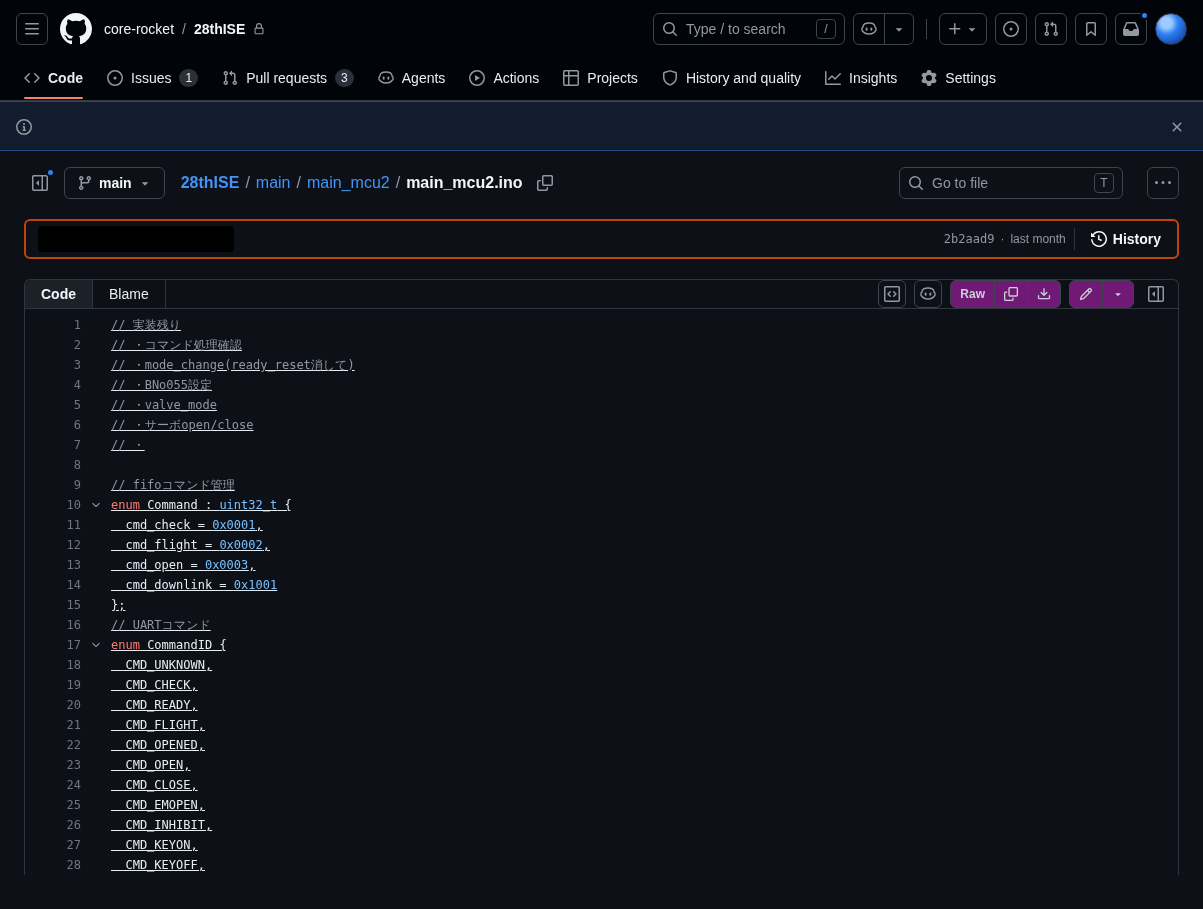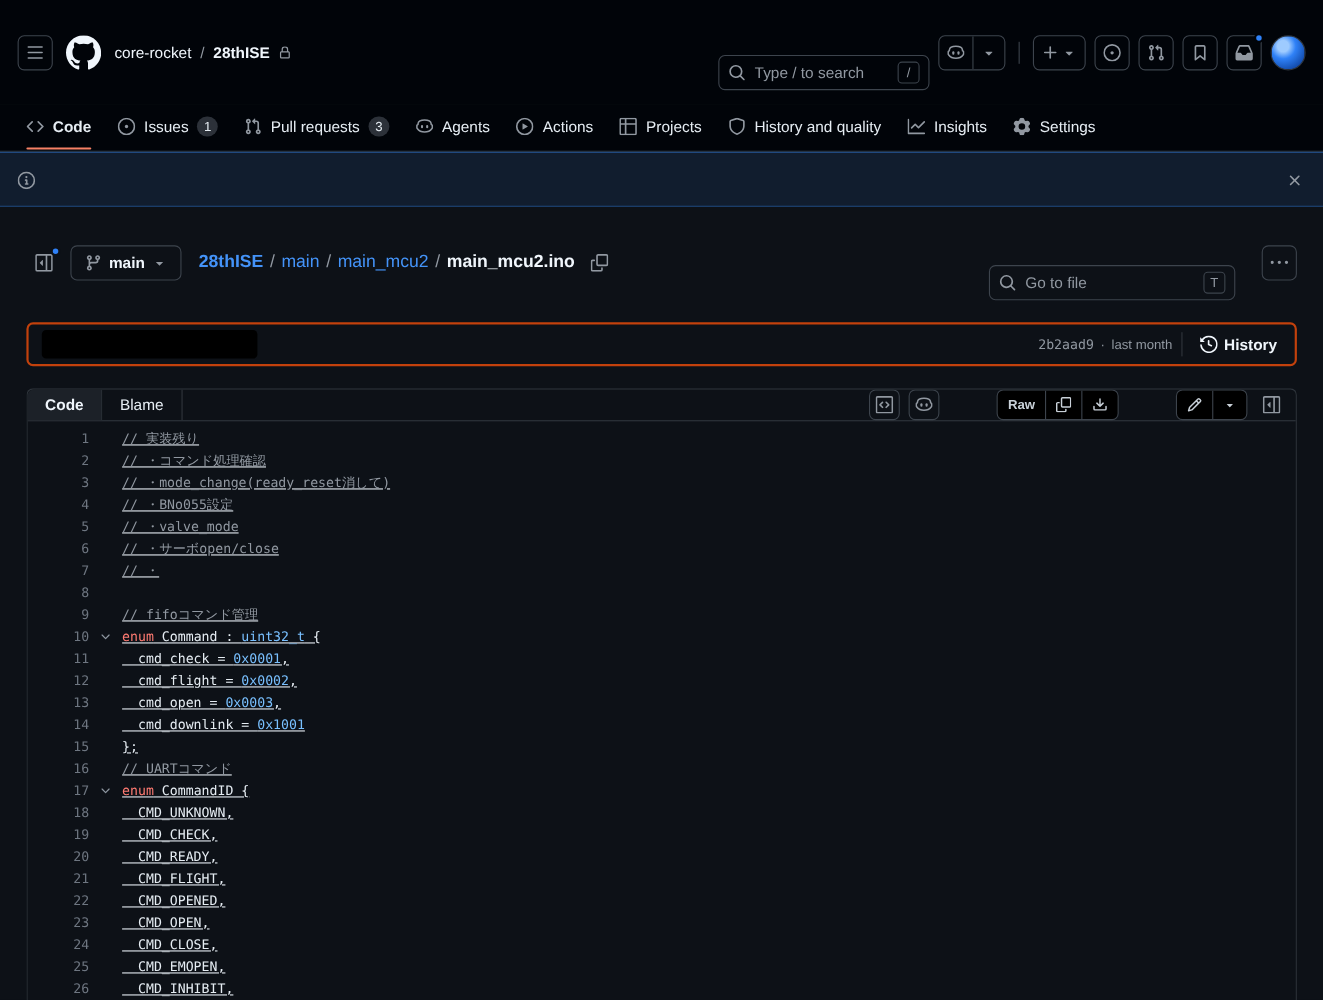--- a/index.html
+++ b/index.html
@@ -19,21 +19,21 @@
     background:transparent; border:1px solid #3d444d; border-radius:6px; color:#9198a1; cursor:pointer; }
   .logo-link { color:#f0f6fc; display:flex; align-items:center; cursor:pointer; }
   .context { display:flex; align-items:center; gap:8px; font-size:14px; }
   .context a { color:#f0f6fc; text-decoration:none; cursor:pointer; }
   .owner { font-weight:400; }
   .repo  { font-weight:600; }
   .ctx-sep { color:#9198a1; }
   .lock { color:#9198a1; }
 
   .search-box { display:flex; align-items:center; gap:8px; width:192px; height:32px; padding:0 8px;
-    border:1px solid #3d444d; border-radius:6px; color:#9198a1; background:#010409; cursor:text;margin-top:37px; }
+    border:1px solid #3d444d; border-radius:6px; color:#9198a1; background:#010409; cursor:text; }
   .search-box input { flex:1; min-width:0; background:transparent; border:none; outline:none; color:#e6edf3; font-size:14px; font-family:inherit; }
   .search-box input::placeholder { color:#9198a1; }
   .key-badge { min-width:20px; height:20px; padding:0 4px; border:1px solid #3d444d; border-radius:4px;
     display:flex; align-items:center; justify-content:center; font-size:12px; color:#9198a1; }
 
   .split { display:flex; height:32px; border:1px solid #3d444d; border-radius:6px; overflow:hidden; }
   .seg { display:flex; align-items:center; justify-content:center; padding:0 7px; color:#9198a1; background:transparent; border:none; cursor:pointer; }
   .seg + .seg { border-left:1px solid #3d444d; }
   .h-divider { width:1px; height:20px; background:#3d444d; margin:0 4px; }
   .plus-btn { display:flex; align-items:center; gap:2px; height:32px; padding:0 7px;
@@ -93,21 +93,21 @@
   
   .code-panel { margin-top:20px; border:1px solid #30363d; border-bottom:none; border-radius:6px 6px 0 0; overflow:hidden; background:#0d1117; }
   .panel-header { display:flex; align-items:stretch; justify-content:space-between; border-bottom:1px solid #30363d; }
   .panel-tabs { display:flex; }
   .ptab { display:flex; align-items:center; padding:0 16px; font-size:14px; color:#e6edf3; cursor:pointer;
     background:transparent; border:none; border-right:1px solid #30363d; }
   .ptab.active { background:#1c2128; font-weight:600; color:#f0f6fc; border-radius:6px 0 0 0; }
   .ph-actions { display:flex; align-items:center; gap:8px; padding:0 8px; }
   .btn-sm { height:28px; min-width:28px; display:flex; align-items:center; justify-content:center; padding:0 5px;
     border:1px solid #3d444d; border-radius:6px; background:transparent; color:#9198a1; cursor:pointer; }
-  .btn-group { display:flex; height:28px; border:1px solid #3d444d; border-radius:6px; overflow:hidden; background:#000000;margin-left:44px; }
+  .btn-group { display:flex; height:28px; border:1px solid #3d444d; border-radius:6px; overflow:hidden; background:#701a75; }
   .g-seg { display:flex; align-items:center; justify-content:center; padding:0 9px; background:transparent; border:none;
     color:#c9d1d9; font-size:12px; font-weight:600; cursor:pointer; }
   .g-seg + .g-seg { border-left:1px solid #3d444d; }
   .btn-plain { height:28px; width:28px; display:flex; align-items:center; justify-content:center;
     background:none; border:none; color:#9198a1; cursor:pointer; }
 
   .code-body { padding-top:6px; font-family:"DejaVu Sans Mono","Liberation Mono",monospace; font-size:12px; }
   .code-row { display:flex; height:20px; line-height:20px; }
   .ln { width:56px; flex:none; text-align:right; color:#6e7681; cursor:pointer; }
   .fold { width:30px; flex:none; display:flex; align-items:center; justify-content:center; color:#8b949e; cursor:pointer; }

